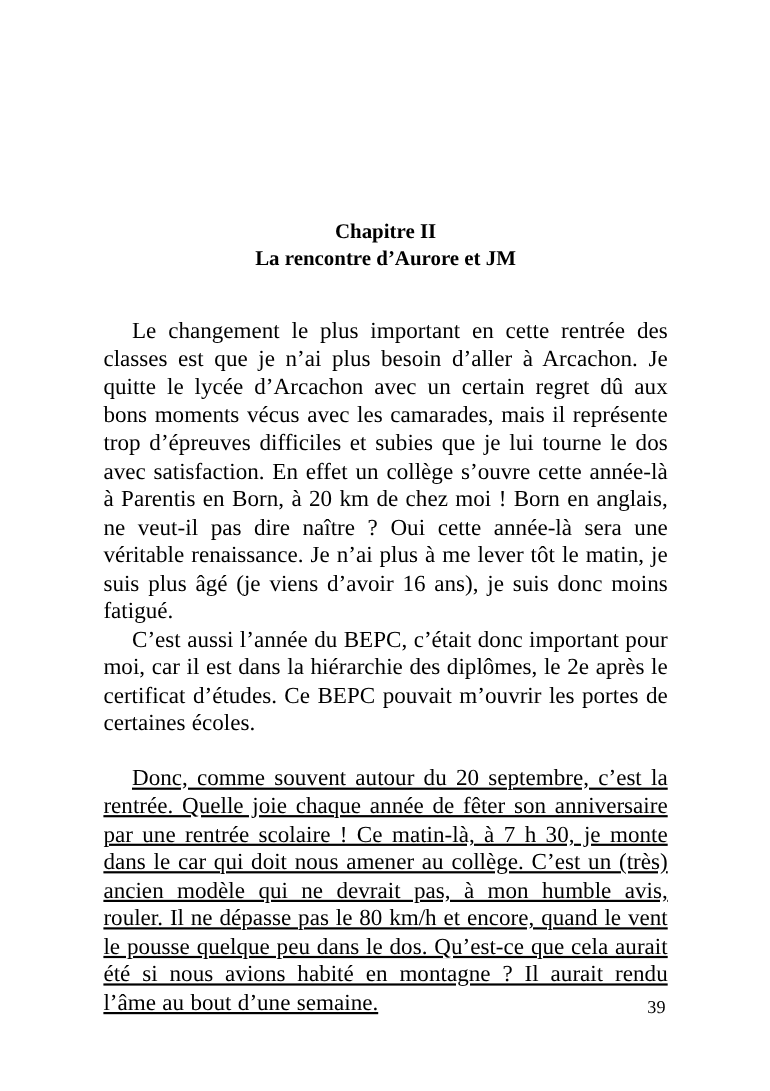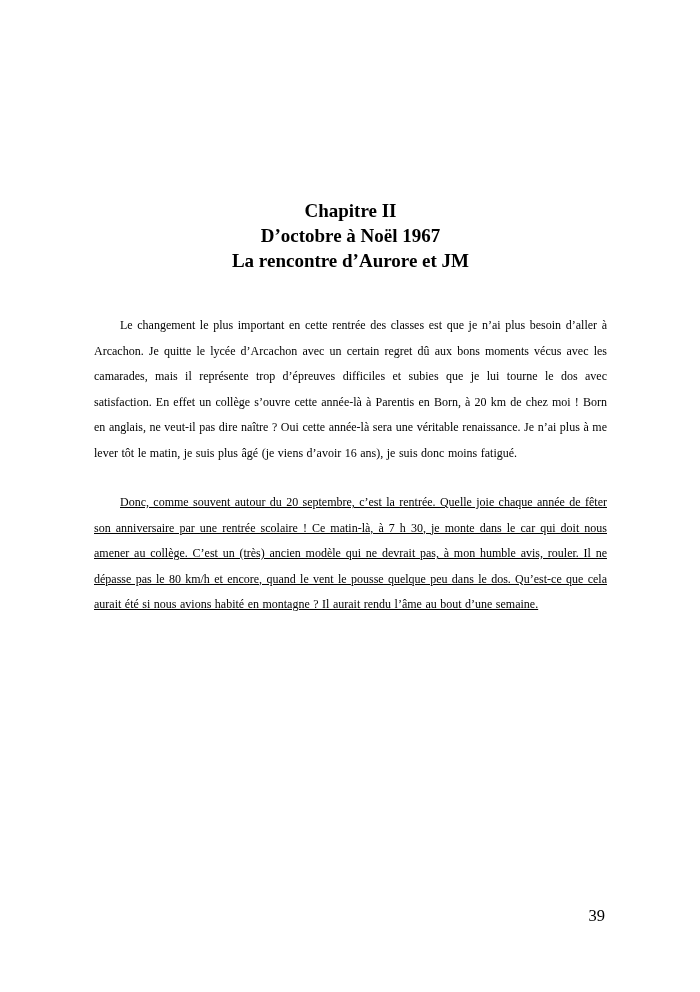--- a/index.html
+++ b/index.html
@@ -27,21 +27,21 @@
     line-height: 25px;
   }
   .subtitle {
     margin-top: 62px;
     font-style: italic;
     font-size: 16.5px;
     line-height: 22px;
     padding-left: 26px;
   }
   .para {
-    font-size: 12px;
+    font-size: 21px;
     line-height: 25.5px;
     text-align: justify;
     text-indent: 26px;
     word-spacing: 0.5px;
   }
   .para.first { margin-top: 40px; }
   .para.spaced { margin-top: 24px; text-decoration: underline; }
   .page-number {
     position: absolute;
     top: 906px;
@@ -51,24 +51,24 @@
   }
 </style>
 </head>
 <body>
 
 <div class="page">
   <div class="content">
 
     <div class="chapter-heading">
       <div>Chapitre II</div>
-      <div>D’octobre à Noël 1967</div>
       <div>La rencontre d’Aurore et JM</div>
     </div>
 
 
     <p class="para first">Le changement le plus important en cette rentrée des classes est que je n’ai plus besoin d’aller à Arcachon. Je quitte le lycée d’Arcachon avec un certain regret dû aux bons moments vécus avec les camarades, mais il représente trop d’épreuves difficiles et subies que je lui tourne le dos avec satisfaction. En effet un collège s’ouvre cette année-là à Parentis en Born, à 20 km de chez moi ! Born en anglais, ne veut-il pas dire naître ? Oui cette année-là sera une véritable renaissance. Je n’ai plus à me lever tôt le matin, je suis plus âgé (je viens d’avoir 16 ans), je suis donc moins fatigué.</p>
+    <p class="para">C’est aussi l’année du BEPC, c’était donc important pour moi, car il est dans la hiérarchie des diplômes, le 2e après le certificat d’études. Ce BEPC pouvait m’ouvrir les portes de certaines écoles.</p>
     <p class="para spaced">Donc, comme souvent autour du 20 septembre, c’est la rentrée. Quelle joie chaque année de fêter son anniversaire par une rentrée scolaire ! Ce matin-là, à 7 h 30, je monte dans le car qui doit nous amener au collège. C’est un (très) ancien modèle qui ne devrait pas, à mon humble avis, rouler. Il ne dépasse pas le 80 km/h et encore, quand le vent le pousse quelque peu dans le dos. Qu’est-ce que cela aurait été si nous avions habité en montagne ? Il aurait rendu l’âme au bout d’une semaine.</p>
 
   </div>
 
   <div class="page-number">39</div>
 </div>
 
 </body></html>

